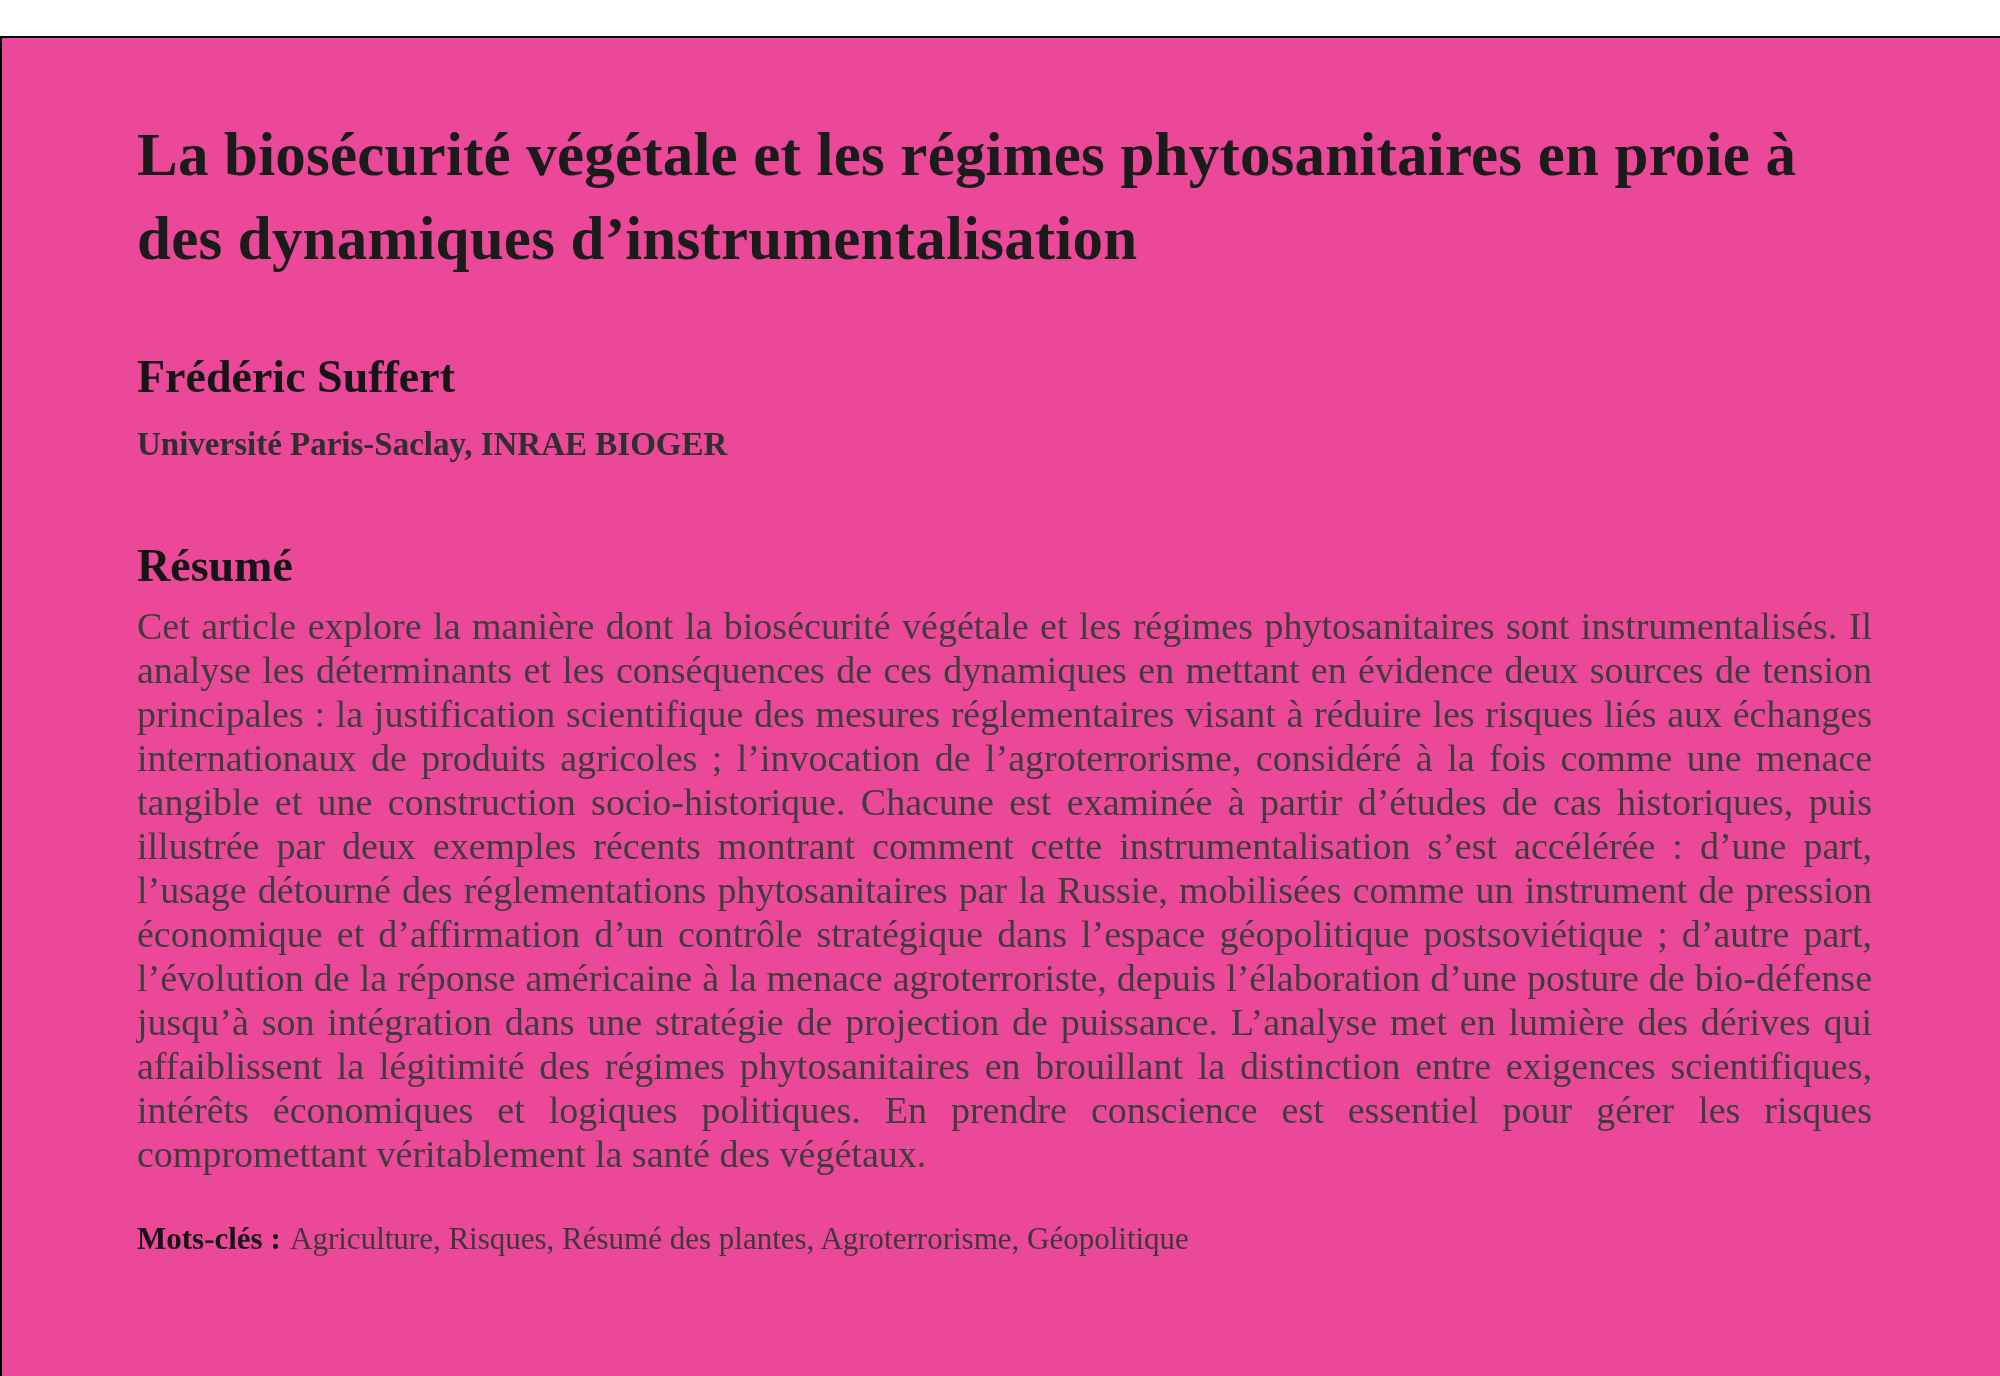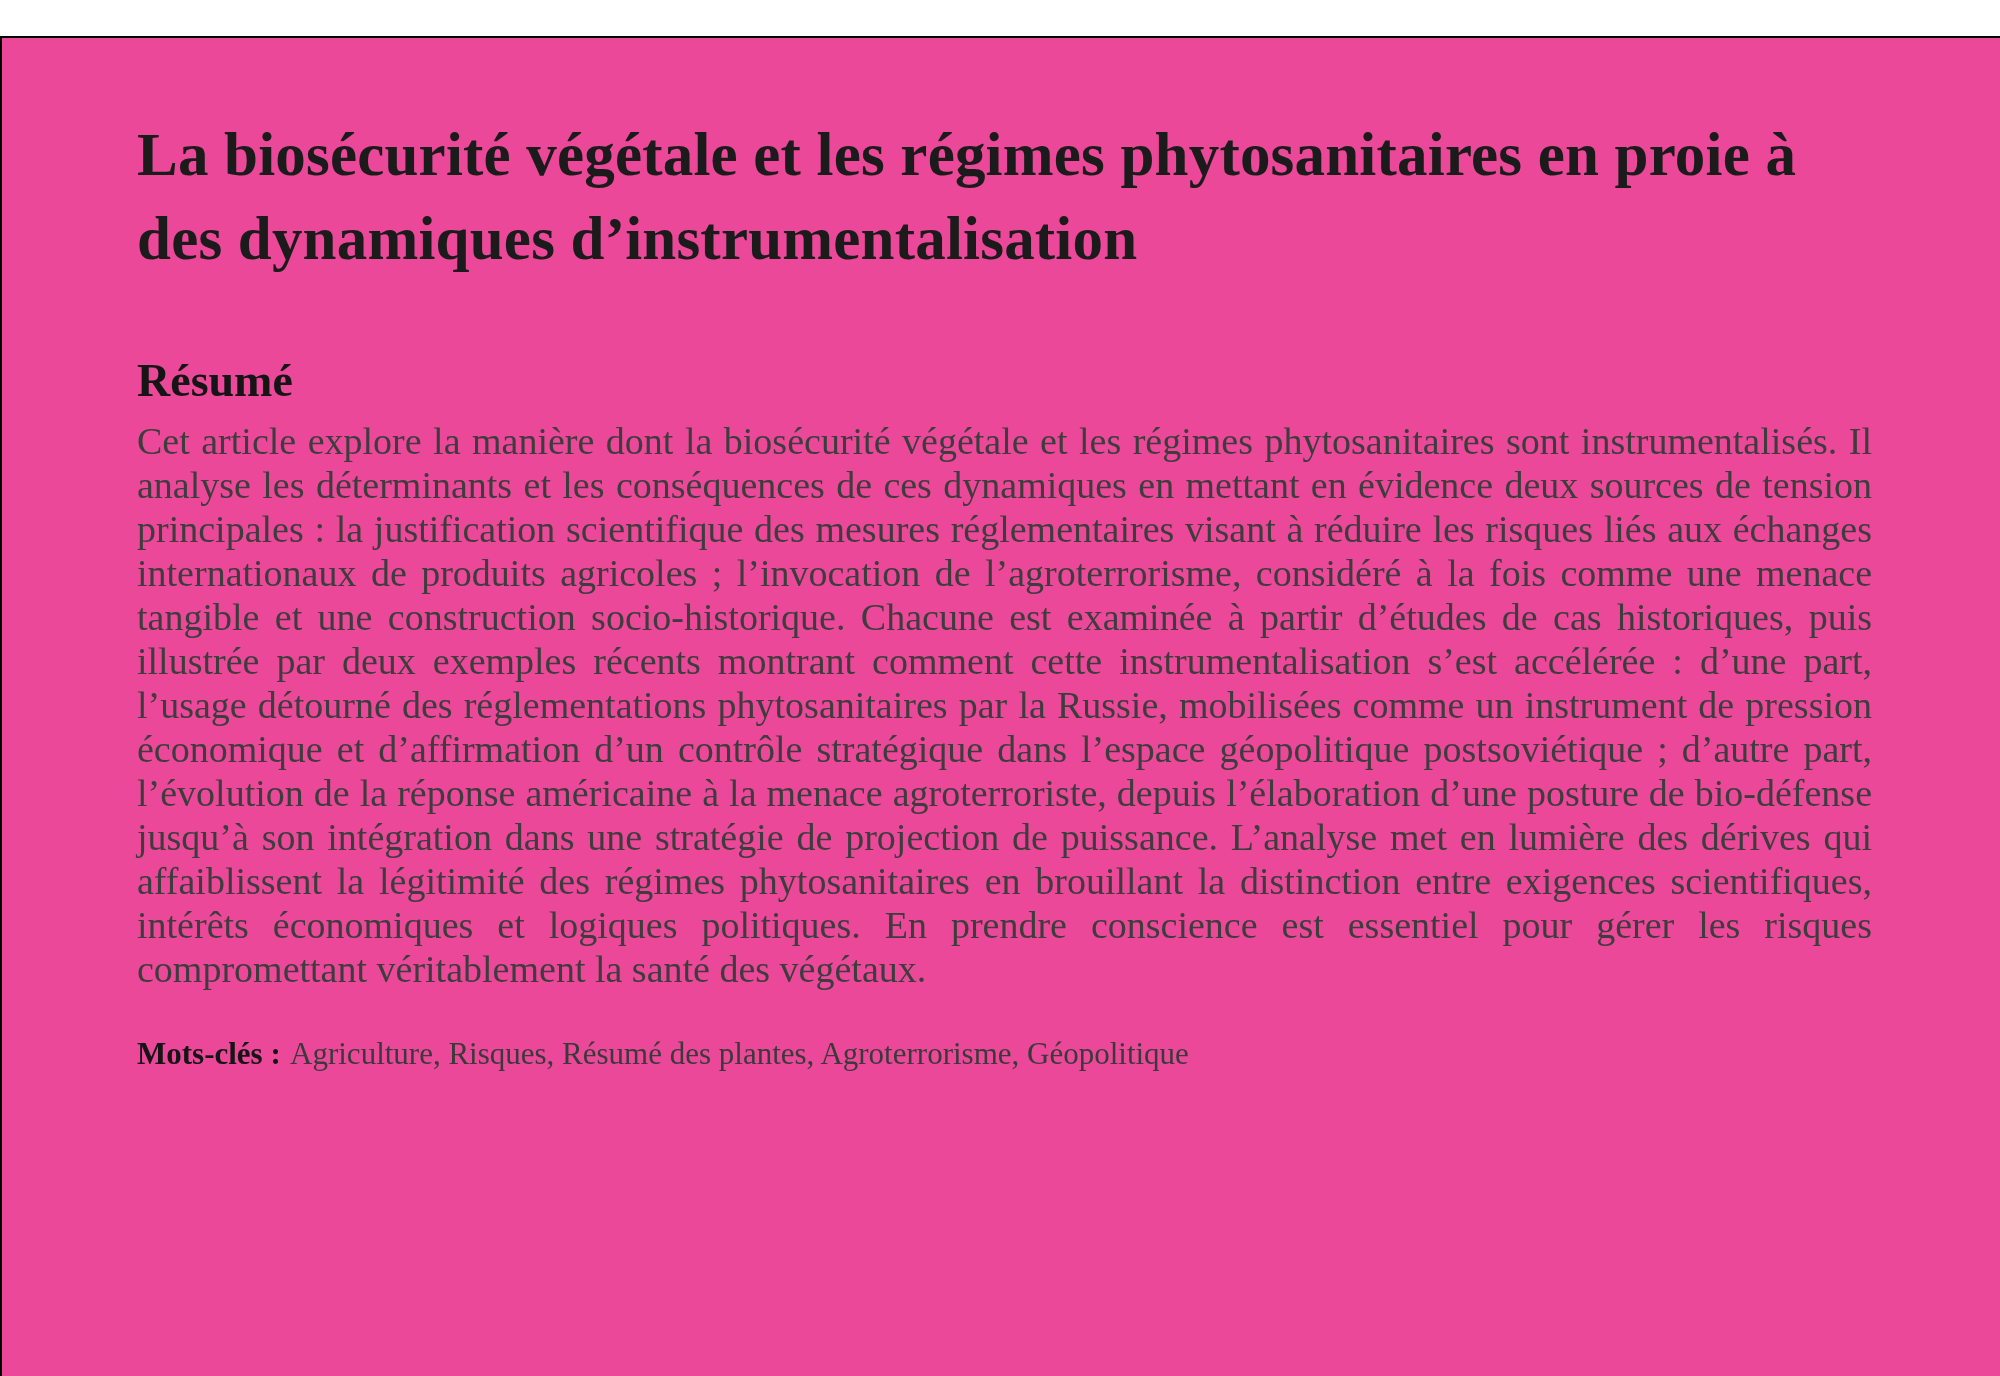--- a/index.html
+++ b/index.html
@@ -82,21 +82,23 @@
     margin-right: 0.3em;
   }
 </style>
 </head>
 <body>
 
 <div class="page">
   <main class="content">
     <h1 class="title">La biosécurité végétale et les régimes phytosanitaires en proie à des dynamiques d’instrumentalisation</h1>
 
+    <p class="author">Frédéric Suffert</p>
 
+    <p class="affiliation">Université Paris-Saclay, INRAE BIOGER</p>
 
 
     <h2 class="abstract-heading">Résumé</h2>
 
     <p class="abstract">Cet article explore la manière dont la biosécurité végétale et les régimes phytosanitaires sont instrumentalisés. Il analyse les déterminants et les conséquences de ces dynamiques en mettant en évidence deux sources de tension principales : la justification scientifique des mesures réglementaires visant à réduire les risques liés aux échanges internationaux de produits agricoles ; l’invocation de l’agroterrorisme, considéré à la fois comme une menace tangible et une construction socio-historique. Chacune est examinée à partir d’études de cas historiques, puis illustrée par deux exemples récents montrant comment cette instrumentalisation s’est accélérée : d’une part, l’usage détourné des réglementations phytosanitaires par la Russie, mobilisées comme un instrument de pression économique et d’affirmation d’un contrôle stratégique dans l’espace géopolitique postsoviétique ; d’autre part, l’évolution de la réponse américaine à la menace agroterroriste, depuis l’élaboration d’une posture de bio-défense jusqu’à son intégration dans une stratégie de projection de puissance. L’analyse met en lumière des dérives qui affaiblissent la légitimité des régimes phytosanitaires en brouillant la distinction entre exigences scientifiques, intérêts économiques et logiques politiques. En prendre conscience est essentiel pour gérer les risques compromettant véritablement la santé des végétaux.</p>
 
     <p class="keywords">
       <span class="keywords-label">Mots-clés :</span><span>Agriculture, Risques, Résumé des plantes, Agroterrorisme, Géopolitique</span>
     </p>
   </main>

